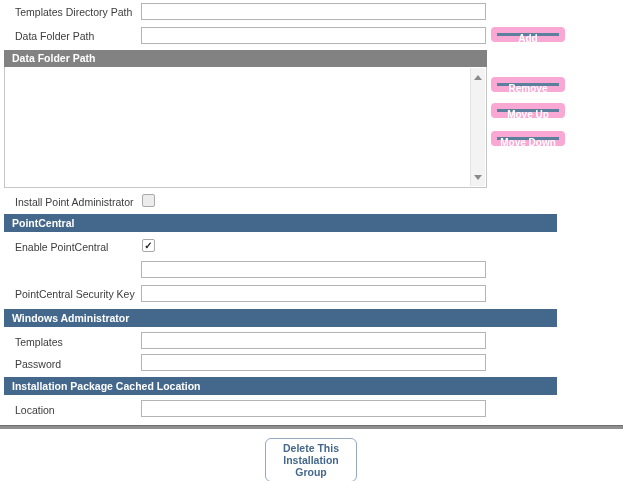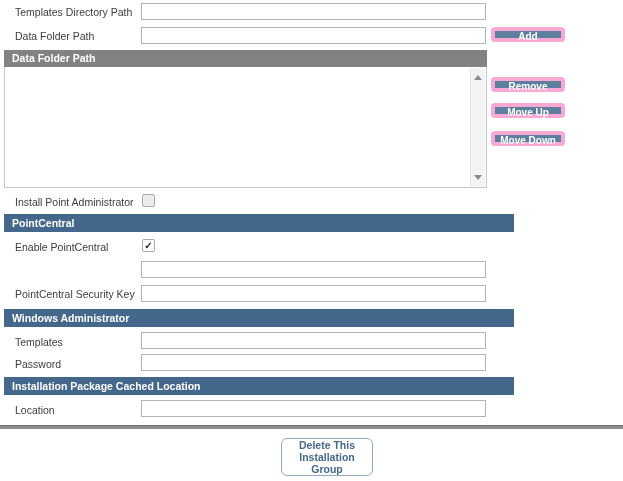--- a/index.html
+++ b/index.html
@@ -8,21 +8,21 @@
 
   .label { position:absolute; left:15px; font-size:10.5px; color:#3c3c3c; white-space:nowrap; }
 
   .text-input {
     position:absolute; left:141px; width:345px; height:17px;
     border:1px solid #b4b4b4; box-sizing:border-box; background:#fff;
     font-family:inherit; font-size:11px; padding:1px 3px; outline:none;
   }
 
   .section-bar {
-    position:absolute; left:4px; width:510px; height:18px; background:#44688c;
+    position:absolute; left:4px; width:553px; height:18px; background:#44688c;
     color:#ffffff; font-size:10.5px; font-weight:bold; line-height:18px;
     padding-left:8px; box-sizing:border-box; white-space:nowrap;
   }
 
   .list-header {
     position:absolute; left:4px; top:50px; width:483px; height:17px; background:#828282;
     color:#ffffff; font-size:10.5px; font-weight:bold; line-height:17px;
     padding-left:8px; box-sizing:border-box;
   }
   .list-body {
@@ -34,41 +34,41 @@
     background:#f3f3f3; border-left:1px solid #e3e3e3;
   }
   .sb-btn { position:absolute; left:0; width:14px; height:14px; display:flex; align-items:center; justify-content:center; cursor:default; }
   .sb-btn.up { top:2px; }
   .sb-btn.down { bottom:2px; }
   .tri-up { width:0; height:0; border-left:4px solid transparent; border-right:4px solid transparent; border-bottom:5px solid #8b8b8b; }
   .tri-down { width:0; height:0; border-left:4px solid transparent; border-right:4px solid transparent; border-top:5px solid #8b8b8b; }
 
   .steel-btn {
     position:absolute; left:491px; width:74px; height:15px;
-    background:#5d7f9e; border:4px solid #f9a8d4; border-radius:4px;
+    background:#5d7f9e; border:6px solid #f9a8d4; border-radius:4px;
     color:#ffffff; font-weight:bold; font-size:10px; line-height:12px;
     text-align:center; padding:0; cursor:pointer; font-family:inherit;
   }
 
   .checkbox {
     position:absolute; left:142px; width:13px; height:13px;
     border:1px solid #a9a9a9; border-radius:2px; background:#ffffff;
     box-sizing:border-box; text-align:center; cursor:pointer;
   }
   .checkbox:has(.mark:empty) { background:#ececec; }
   .mark { display:block; font-size:10px; font-weight:bold; color:#222222; line-height:11px; }
 
   .divider { position:absolute; left:0; top:425px; width:623px; height:4px; background:#8f8f8f; border-top:1px solid #6f6f6f; box-sizing:border-box; }
 
   .outline-btn {
-    position:absolute; top:438px; height:38px; background:#ffffff;
+    position:absolute; top:438px; height:44px; background:#ffffff;
     border:1px solid #93aac0; border-radius:6px;
     color:#44688c; font-weight:bold; font-size:10.5px; line-height:12px;
     display:flex; align-items:center; justify-content:center; text-align:center;
-    padding:0 2px; box-sizing:border-box; cursor:pointer; font-family:inherit;margin-left:16px;
+    padding:0 2px; box-sizing:border-box; cursor:pointer; font-family:inherit;
   }
 </style>
 </head>
 <body>
 
 <div class="page">
 
   <div class="label" style="top:6px">Templates Directory Path</div>
   <input class="text-input" style="top: 3px;" type="text" value="">
 

